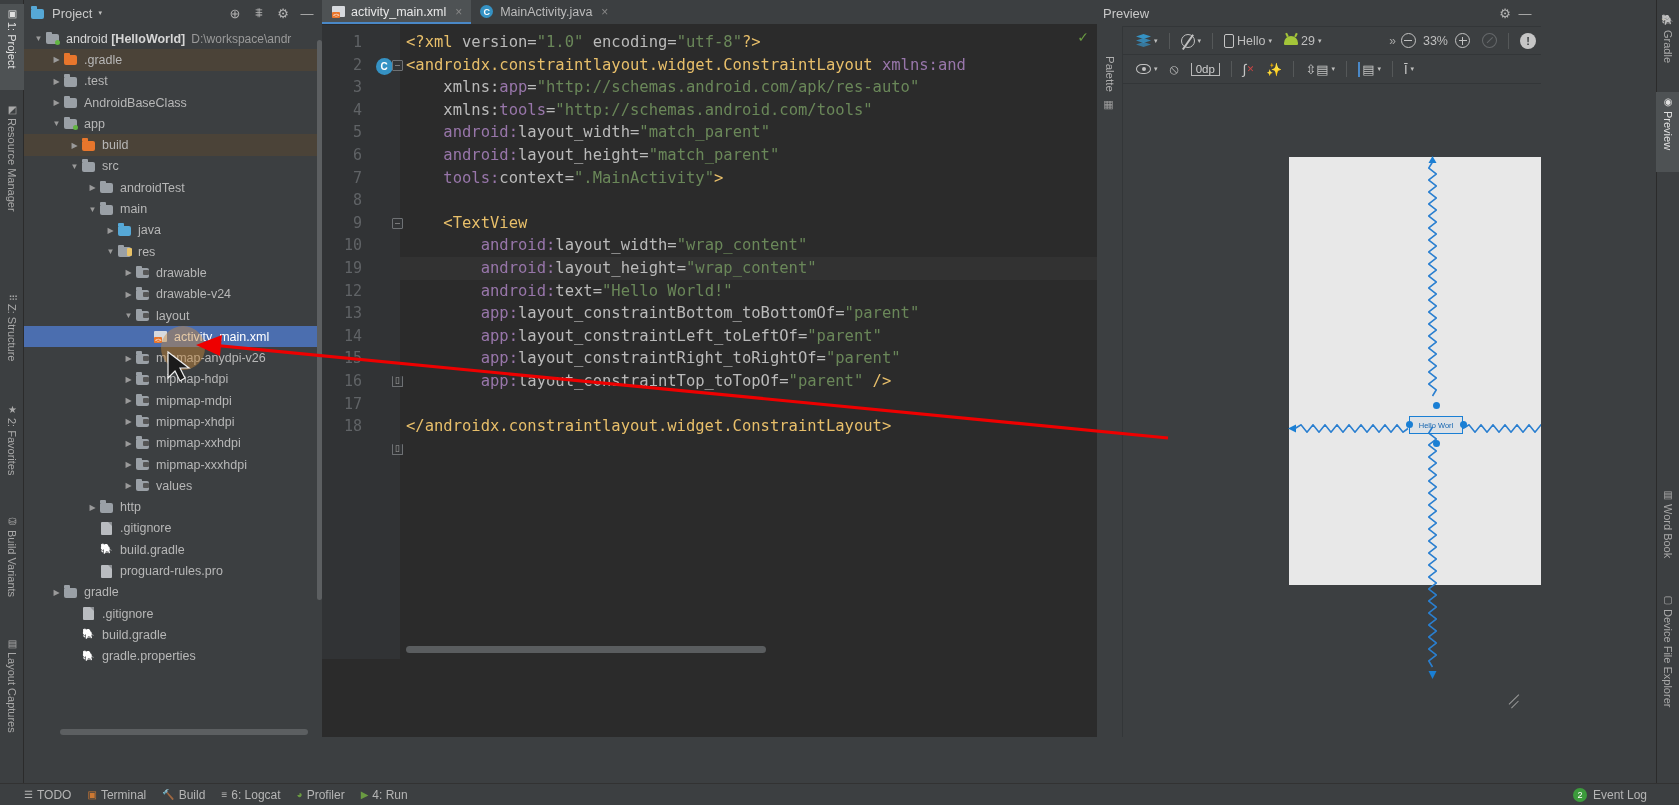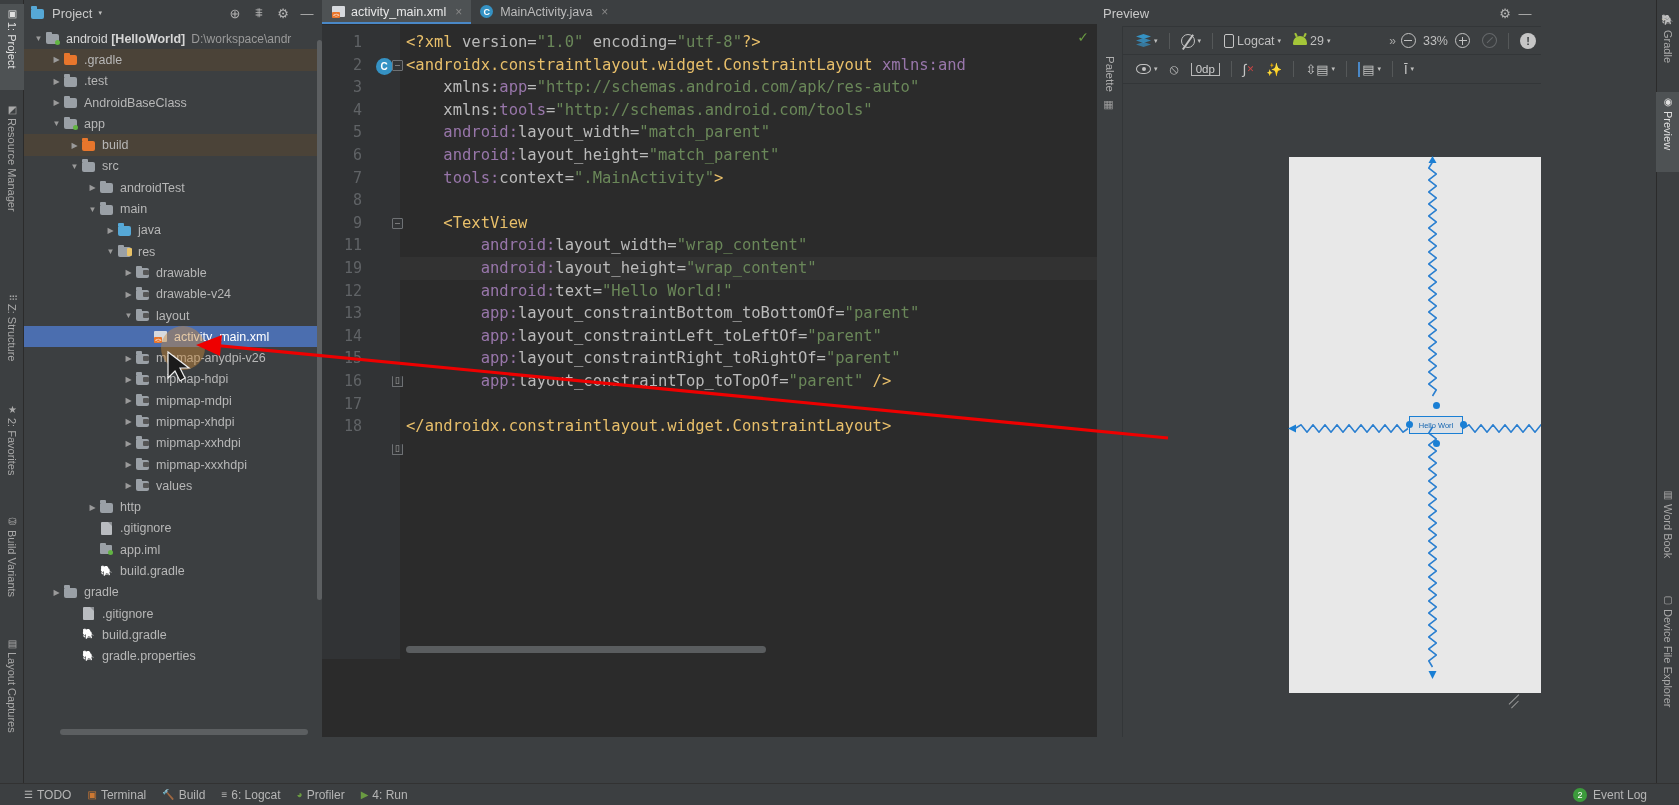--- a/index.html
+++ b/index.html
@@ -216,21 +216,21 @@
   }
   .palette-lbl{
     writing-mode:vertical-rl; font-size:11.5px; color:#b0b0b0; margin:8px auto 0; display:block;
     text-align:left; padding-top:22px;
   }
 
   .canvas{
     position:absolute; left:26px; top:85px; right:0; bottom:0; background:#3c3f41; overflow:hidden;
   }
   .device{
-    position:absolute; left:166px; top:72px; width:292px; height:536px; background:#e8e8e8;text-align:center;
+    position:absolute; left:166px; top:72px; width:292px; height:428px; background:#e8e8e8;text-align:center;
   }
   .zig{ position:absolute; background:transparent; }
   .zig.v{ width:9px; }
   .zig.h{ height:9px; }
   .widget{
     position:absolute; border:1.2px solid #1a7fd4; background:rgba(26,127,212,0.05);
     display:flex; align-items:center; justify-content:center;
     font-size:7.5px; color:#1565b0; white-space:nowrap; overflow:hidden;
   }
   .hand{ position:absolute; width:7px; height:7px; border-radius:50%; background:#1a7fd4; }
@@ -500,31 +500,31 @@
           <span class="arrow none">▶</span>
           <span class="ico">
             <span class="fileic"></span>
           </span>
           <span class="lbl">.gitignore</span>
         </div>
         <div class="row">
           <span style="width:62px;flex:0 0 62px"></span>
           <span class="arrow none">▶</span>
           <span class="ico">
-            <span class="imlic"></span>
-          </span>
-          <span class="lbl">app.iml</span>
+            <span class="gric"></span>
+          </span>
+          <span class="lbl">build.gradle</span>
         </div>
         <div class="row">
           <span style="width:62px;flex:0 0 62px"></span>
           <span class="arrow none">▶</span>
           <span class="ico">
-            <span class="gric"></span>
-          </span>
-          <span class="lbl">build.gradle</span>
+            <span class="fileic"></span>
+          </span>
+          <span class="lbl">proguard-rules.pro</span>
         </div>
         <div class="row">
           <span style="width:26px;flex:0 0 26px"></span>
           <span class="arrow">▶</span>
           <span class="ico">
             <span class="fo grey"></span>
           </span>
           <span class="lbl">gradle</span>
         </div>
         <div class="row">
@@ -578,21 +578,21 @@
       <div class="gutter" id="gutter">
           <div class="gln">1</div>
           <div class="gln">2</div>
           <div class="gln">3</div>
           <div class="gln">4</div>
           <div class="gln">5</div>
           <div class="gln">6</div>
           <div class="gln">7</div>
           <div class="gln">8</div>
           <div class="gln">9</div>
-          <div class="gln">11</div>
+          <div class="gln">10</div>
           <div class="gln">19</div>
           <div class="gln">12</div>
           <div class="gln">13</div>
           <div class="gln">14</div>
           <div class="gln">15</div>
           <div class="gln">16</div>
           <div class="gln">17</div>
           <div class="gln">18</div>
         </div>
       <div class="gutter-marks">
@@ -630,21 +630,21 @@
         <span class="caret">▾</span>
       </div>
       <span class="vsep"></span>
       <div class="tbbtn">
         <span class="circ slash"></span>
         <span class="caret">▾</span>
       </div>
       <span class="vsep"></span>
       <div class="tbbtn">
         <span class="phone"></span>
-        <span>Logcat</span>
+        <span>Hello</span>
         <span class="caret">▾</span>
       </div>
       <div class="tbbtn">
         <span class="droid"></span>
         <span>29</span>
         <span class="caret">▾</span>
       </div>
       <span style="flex:1"></span>
       <span class="chev">»</span>
       <div class="tbbtn">

